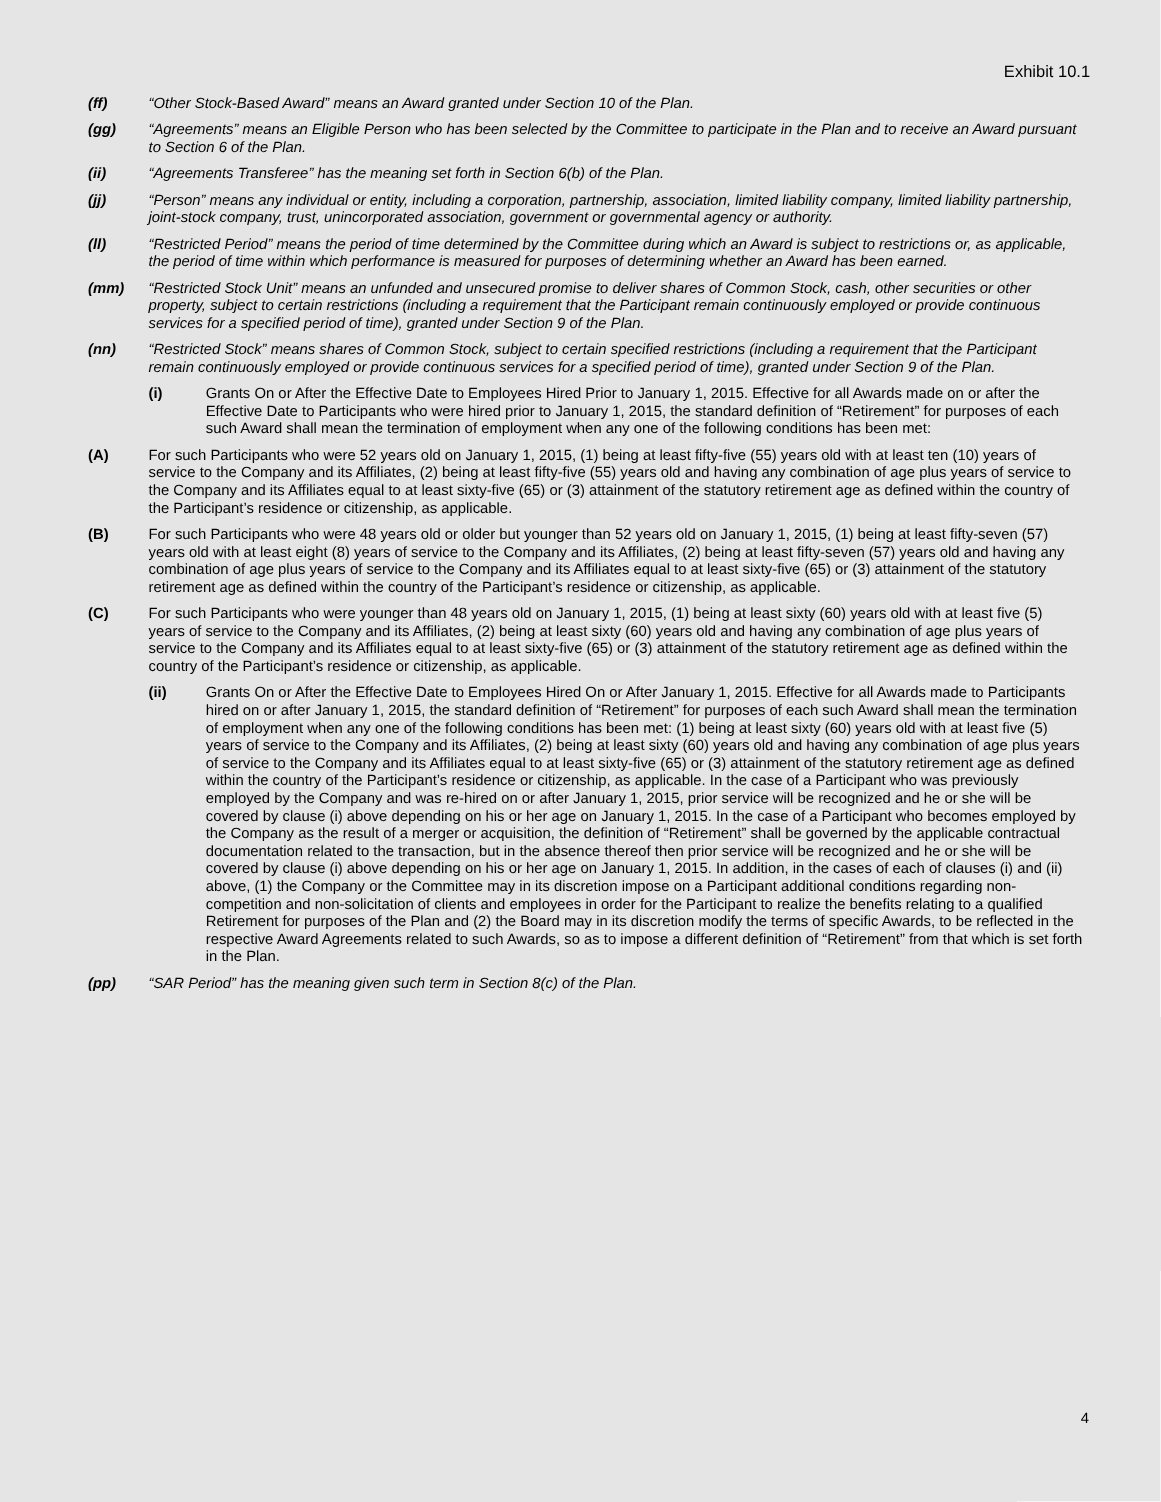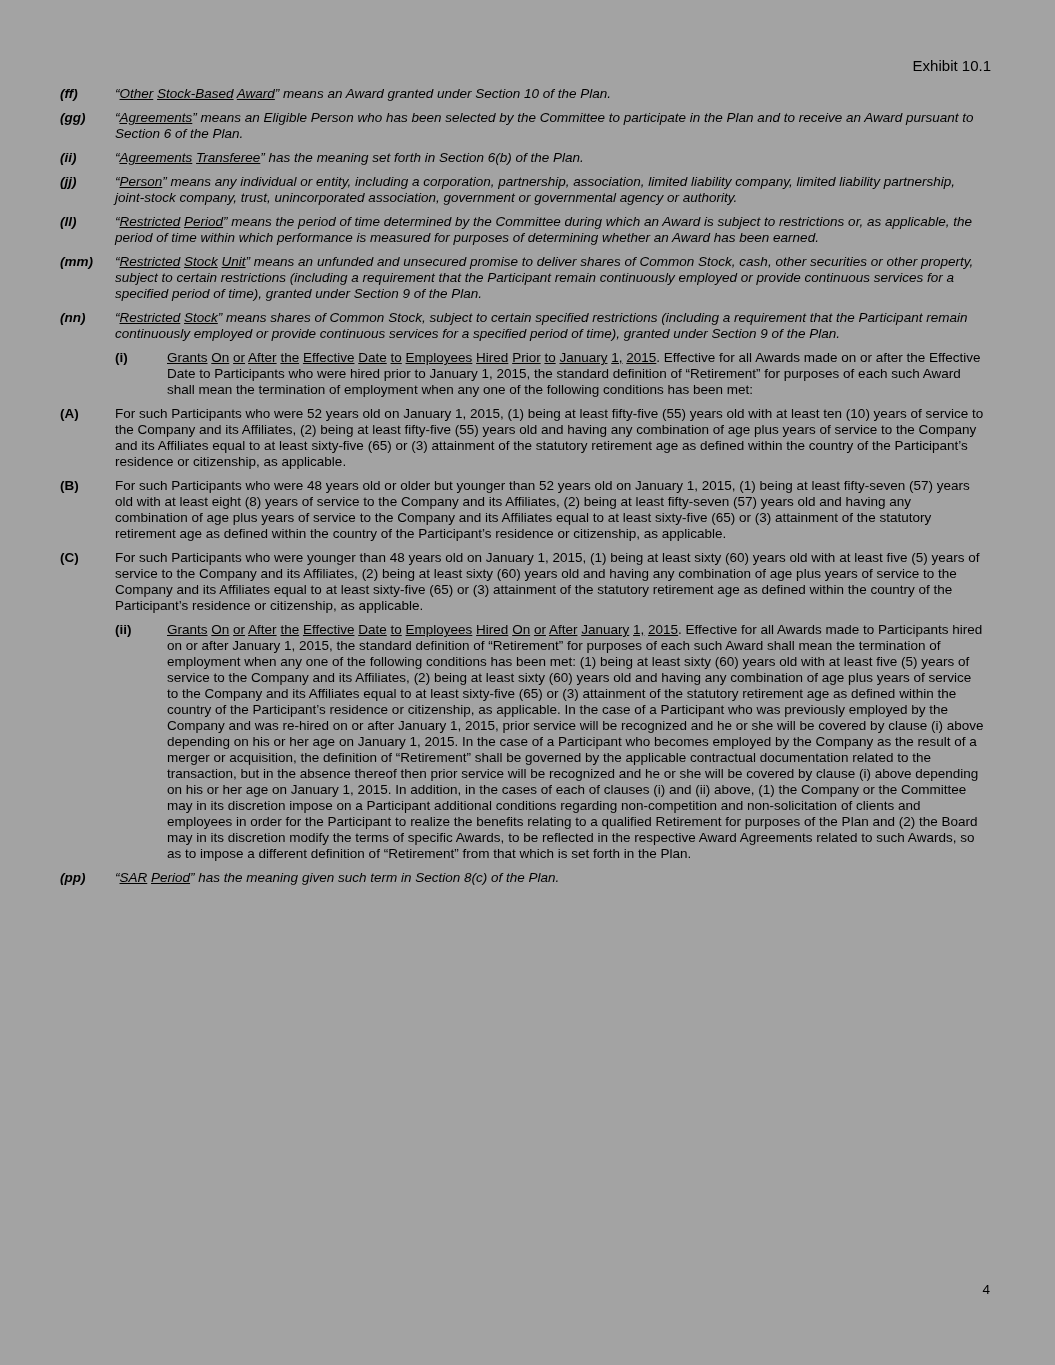--- a/index.html
+++ b/index.html
@@ -1,39 +1,39 @@
 <!DOCTYPE html>
 <html><head>
 <meta charset="utf-8">
 <style>
   html, body { margin: 0; padding: 0; background: #ffffff; }
   .page {
     position: relative;
     width: 1055px;
     height: 1365px;
-    background: #a3a3a3;
+    background: #e5e5e5;
     color: #000000;
     font-family: "Liberation Sans", sans-serif;
     font-size: 13.5px;
     line-height: 16px;
     overflow: hidden;
   }
   .exhibit {
     padding: 57px 64px 0 0;
     text-align: right;
     font-size: 15px;
     line-height: 17px;
   }
-  .content { padding: 12px 71px 0 60px; }
+  .content { padding: 12px 71px 0 60px; margin-left: 20px; }
   .row { display: flex; margin-bottom: 8px; }
   .lbl { flex: 0 0 55px; font-weight: bold; }
   .row.sub .lbl { margin-left: 55px; flex: 0 0 52px; }
   .body { flex: 1; }
   .term { font-style: italic; }
-  .uw { text-decoration: underline; }
+  .uw { }
   .page-number {
     position: absolute;
     top: 1282px;
     right: 65px;
     font-size: 13.5px;
   }
 </style>
 </head>
 <body>
 

